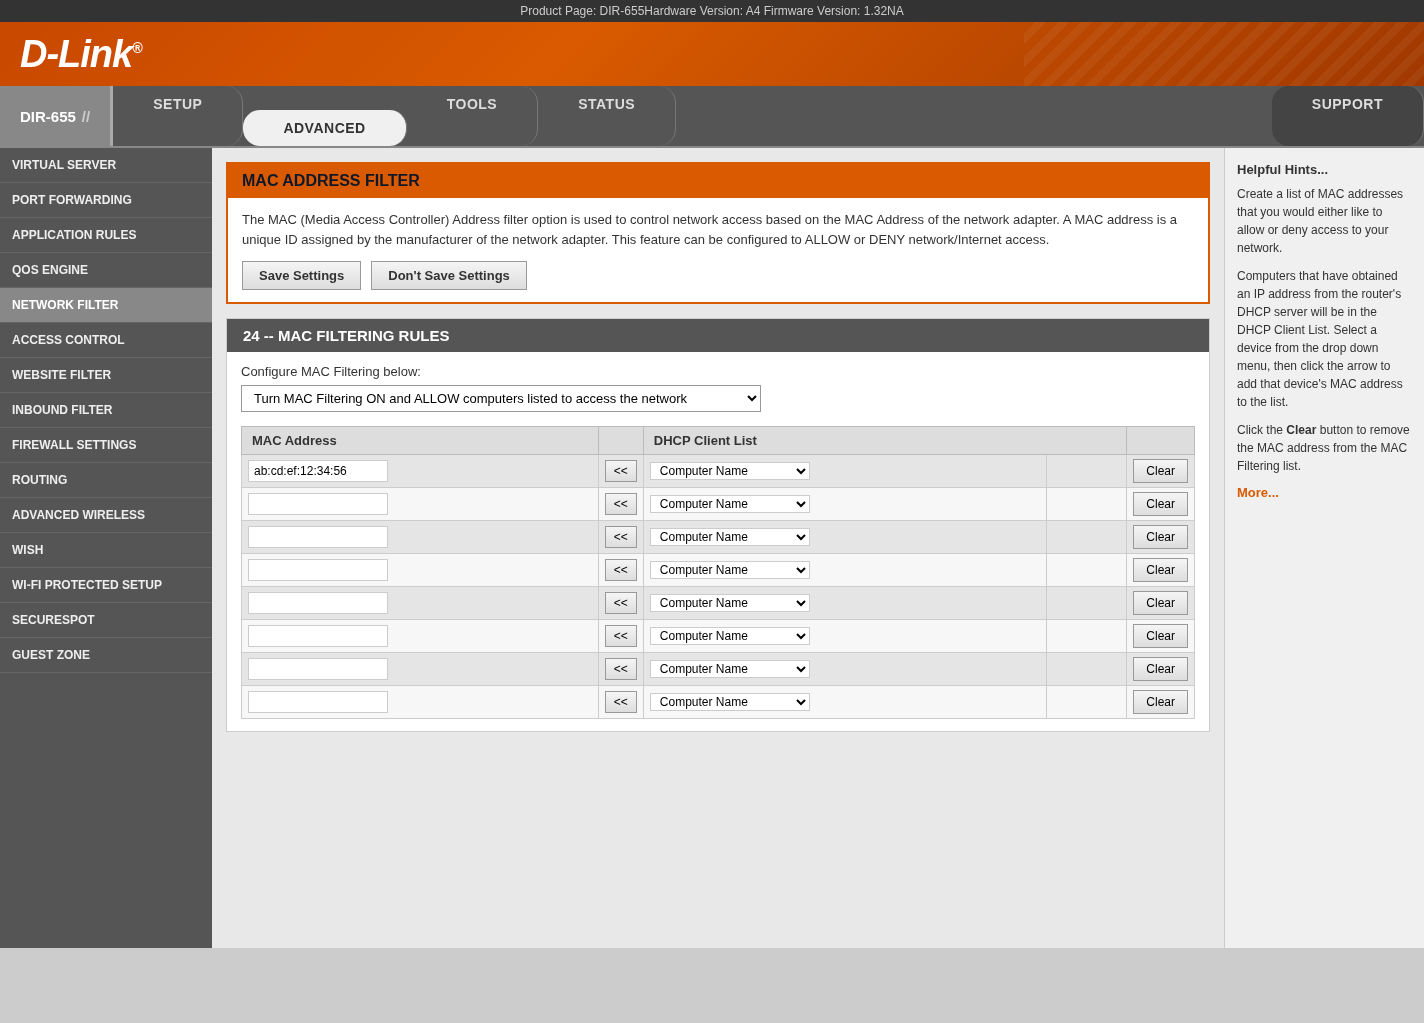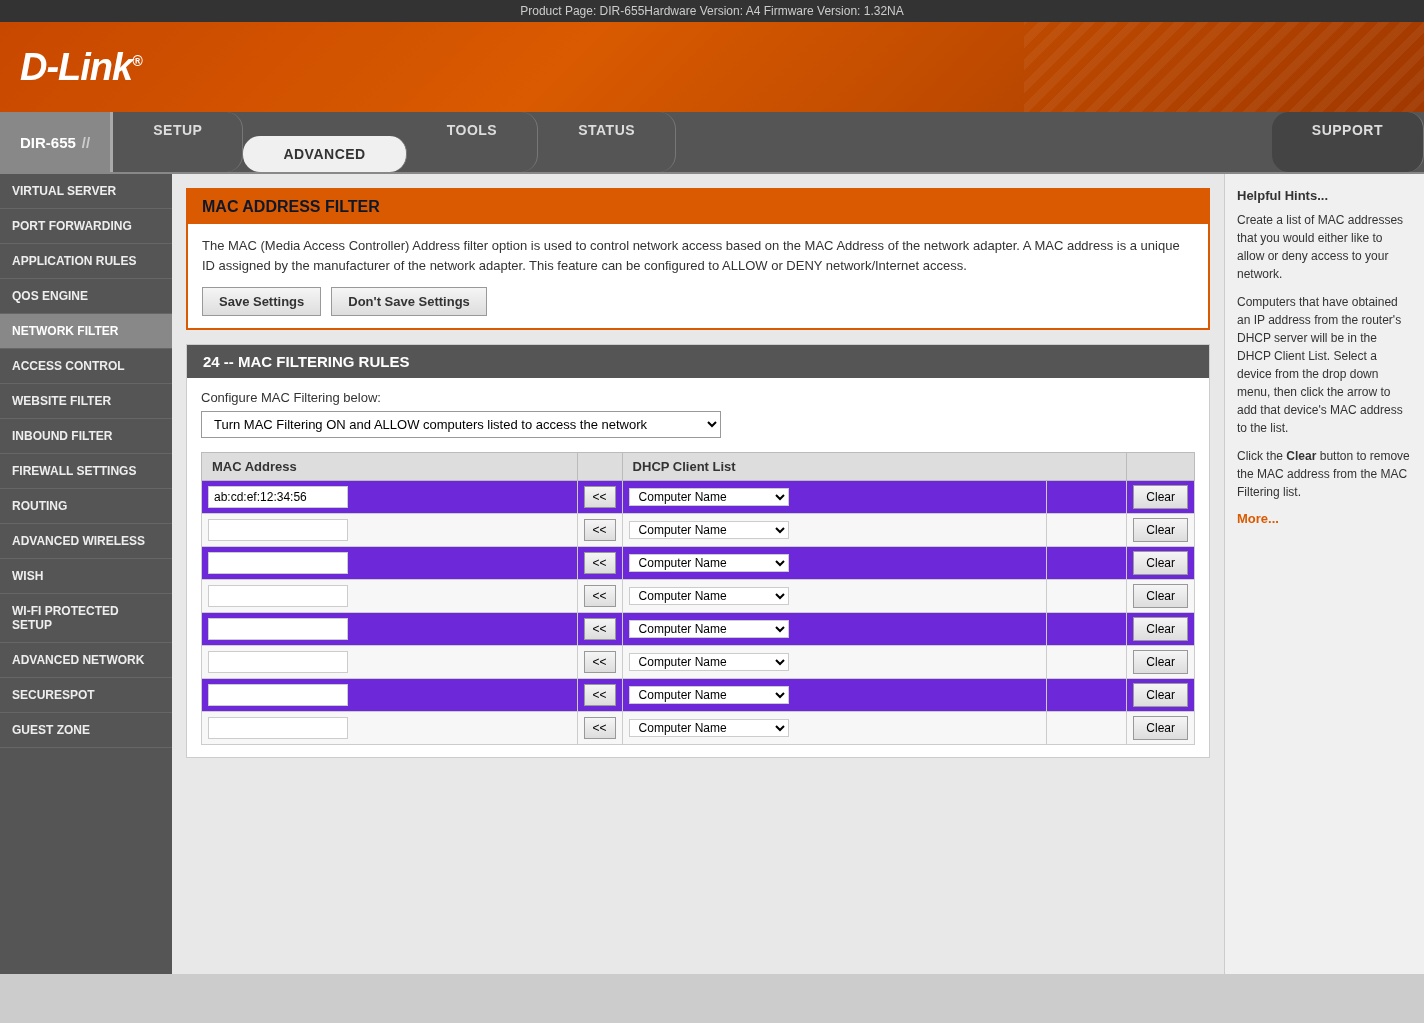--- a/index.html
+++ b/index.html
@@ -11,21 +11,21 @@
       color: #ccc;
       font-size: 12px;
       padding: 4px 16px;
       display: flex;
       justify-content: center;
     }
 
     
     .header {
       background: linear-gradient(135deg, #c84800 0%, #d95a00 40%, #a03800 100%);
-      height: 90px;
+      height: 64px;
       display: flex;
       align-items: center;
       padding: 10px 20px;
       position: relative;
       overflow: hidden;
       text-align: center;
     }
     .header::after {
       content: '';
       position: absolute;
@@ -100,21 +100,21 @@
 
     
     .main-layout {
       display: flex;
       background: #f0f0f0;
       min-height: 800px;
     }
 
     
     .sidebar {
-      width: 172px;
+      width: 212px;
       background: #555;
       flex-shrink: 0;
     }
     .sidebar-item {
       color: #eee;
       font-size: 12px;
       font-weight: bold;
       padding: 10px 12px;
       border-bottom: 1px solid #666;
       cursor: pointer;
@@ -203,21 +203,21 @@
       border: 1px solid #bbb;
       padding: 6px 10px;
       font-size: 13px;
       font-weight: bold;
       text-align: left;
       color: #333;
     }
     .filter-table td {
       border: 1px solid #ccc;
       padding: 4px 6px;
-      background: #6d28d9;
+      background: #e5e5e5;
     }
     .filter-table tr:nth-child(even) td { background: #f7f7f7; }
     .mac-input {
       width: 140px;
       border: 1px solid #ccc;
       padding: 3px 5px;
       font-size: 12px;
     }
     .arrow-btn {
       padding: 3px 8px;
@@ -301,21 +301,20 @@
     <div class="sidebar-item">QOS ENGINE</div>
     <div class="sidebar-item active">NETWORK FILTER</div>
     <div class="sidebar-item">ACCESS CONTROL</div>
     <div class="sidebar-item">WEBSITE FILTER</div>
     <div class="sidebar-item">INBOUND FILTER</div>
     <div class="sidebar-item">FIREWALL SETTINGS</div>
     <div class="sidebar-item">ROUTING</div>
     <div class="sidebar-item">ADVANCED WIRELESS</div>
     <div class="sidebar-item">WISH</div>
     <div class="sidebar-item">WI-FI PROTECTED SETUP</div>
-    <div class="sidebar-item">ADVANCED NETWORK</div>
     <div class="sidebar-item">SECURESPOT</div>
     <div class="sidebar-item">GUEST ZONE</div>
   </div>
 
   <div class="content">
 
     <div class="mac-filter-box">
       <div class="mac-filter-title">MAC ADDRESS FILTER</div>
       <div class="mac-filter-body">
         <p>The MAC (Media Access Controller) Address filter option is used to control network access based on the MAC Address of the network adapter. A MAC address is a unique ID assigned by the manufacturer of the network adapter. This feature can be configured to ALLOW or DENY network/Internet access.</p>

